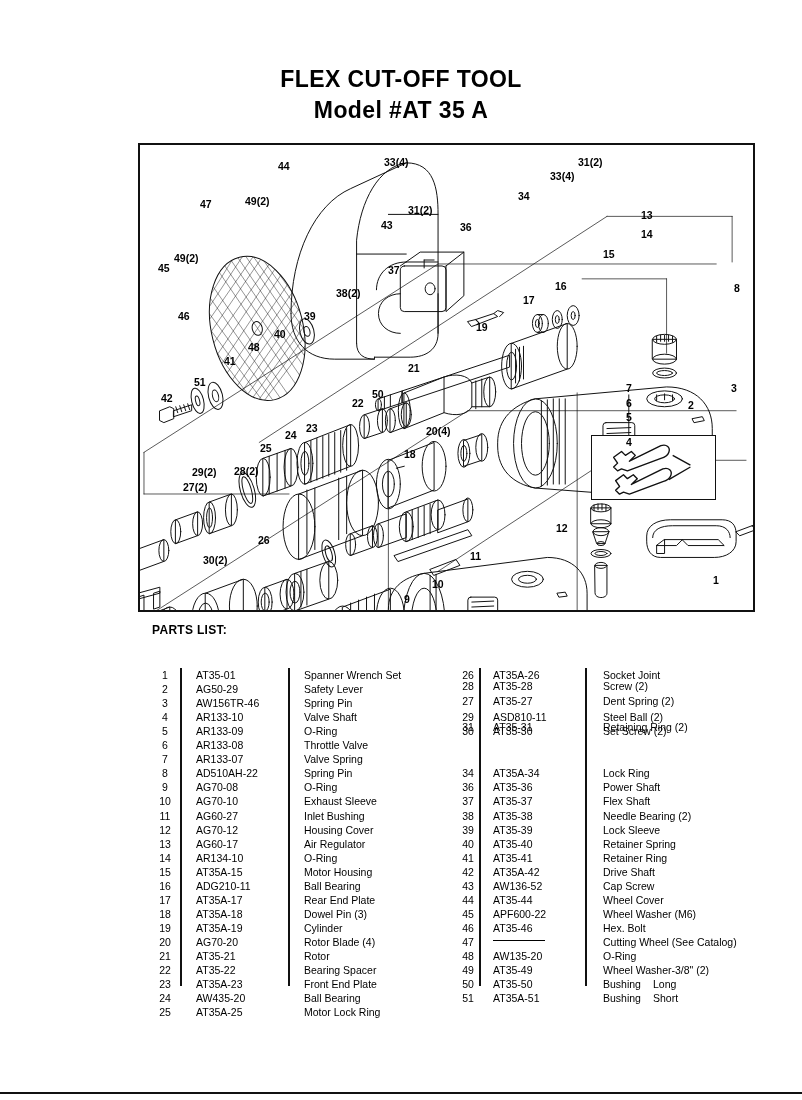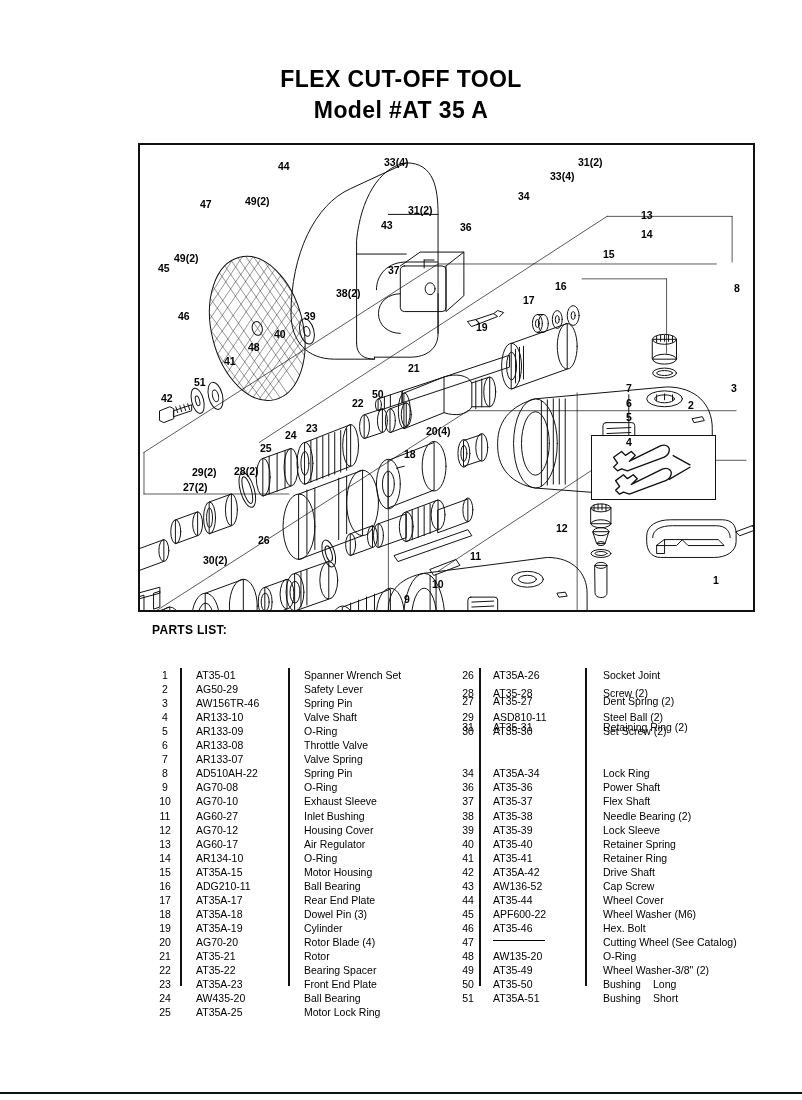--- a/index.html
+++ b/index.html
@@ -621,21 +621,21 @@
     <div class="row" style="top: 0px;">
           <div class="cell-fig">26</div>
           <div class="cell-pn">AT35A-26</div>
           <div class="cell-desc"><span>Socket Joint</span></div>
         </div>
         <div class="row" style="top: 26px;">
           <div class="cell-fig">27</div>
           <div class="cell-pn">AT35-27</div>
           <div class="cell-desc"><span>Dent Spring (2)</span></div>
         </div>
-        <div class="row" style="top: 18px;">
+        <div class="row" style="top: 11px;">
           <div class="cell-fig">28</div>
           <div class="cell-pn">AT35-28</div>
           <div class="cell-desc"><span>Screw (2)</span></div>
         </div>
         <div class="row" style="top: 42.15px;">
           <div class="cell-fig">29</div>
           <div class="cell-pn">ASD810-11</div>
           <div class="cell-desc"><span>Steel Ball (2)</span></div>
         </div>
         <div class="row" style="top: 56.2px;">

